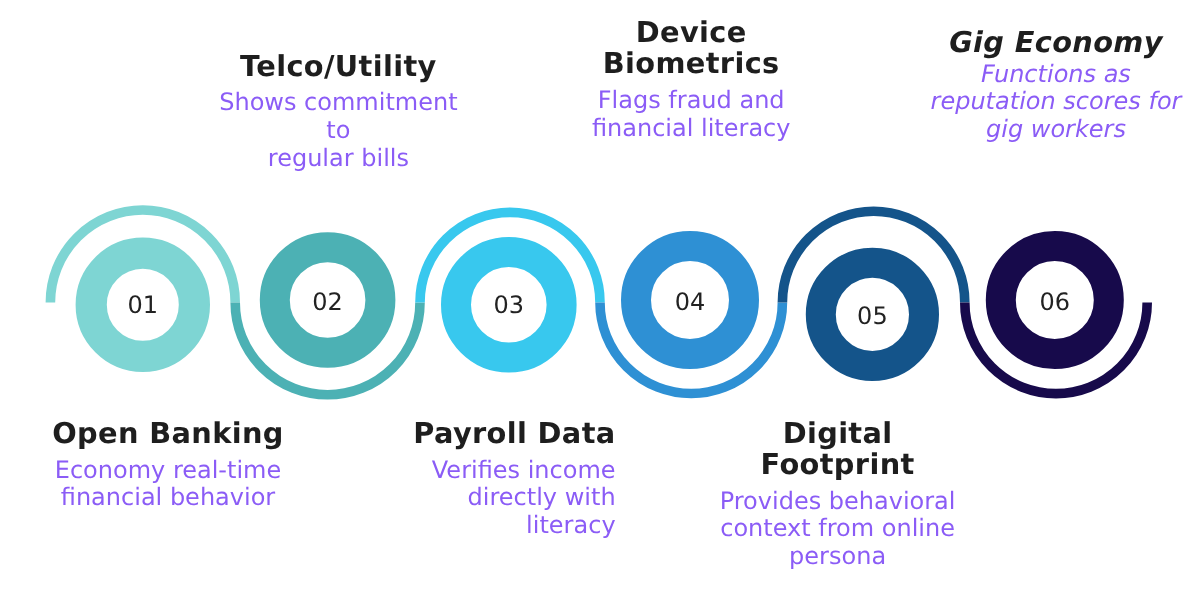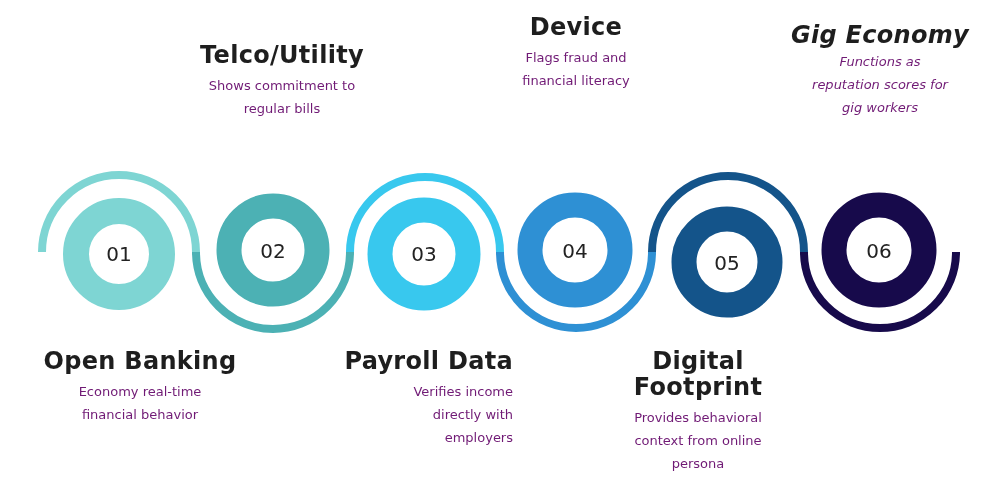--- a/index.html
+++ b/index.html
@@ -1,21 +1,21 @@
 <!DOCTYPE html>
 <html><head>
 <meta charset="utf-8">
 <style>
   html, body { margin:0; padding:0; background:#ffffff; }
   body { width:1000px; height:500px; position:relative; overflow:hidden; font-family:"DejaVu Sans", sans-serif; }
   svg.diagram { position:absolute; left:0; top:0; }
   .ring-num { font-family:"DejaVu Sans", sans-serif; font-size:20px; fill:#222222; }
   .label { position:absolute; text-align:center; color:#1e1e1e; }
   .label .title { font-weight:bold; font-size:24px; line-height:26px; letter-spacing:0.3px; }
-  .label .desc { font-size:13px; line-height:23px; margin-top:6px; color:#701a75; }
+  .label .desc { font-size:20px; line-height:23px; margin-top:6px; color:#8b5cf6; }
   .label.left { text-align:center; }
 </style>
 </head>
 <body>
 
 <svg class="diagram" width="1000" height="500" viewBox="0 0 1000 500">
 
   <path d="M 42 252 A 77 77 0 0 1 196 252" fill="none" stroke="#7ed5d3" stroke-width="8"></path>
   <path d="M 196 252 A 77 77 0 0 0 350 252" fill="none" stroke="#4cb1b4" stroke-width="8"></path>
   <path d="M 350 252 A 75 75 0 0 1 500 252" fill="none" stroke="#38c8ee" stroke-width="8"></path>
@@ -63,27 +63,28 @@
     <div>Shows commitment to</div>
     <div>regular bills</div>
   </div>
 </div>
 
 <div class="label" style="left:333px; top:348px; width:180px;text-align:right;">
   <div class="title">Payroll Data</div>
   <div class="desc">
     <div>Verifies income</div>
     <div>directly with</div>
-    <div>employers</div>
+    <div>literacy</div>
   </div>
 </div>
 
 <div class="label" style="left:476px; top:14px; width:200px;">
   <div class="title">
     <div>Device</div>
+    <div>Biometrics</div>
   </div>
   <div class="desc">
     <div>Flags fraud and</div>
     <div>financial literacy</div>
   </div>
 </div>
 
 <div class="label" style="left:588px; top:348px; width:220px;text-align:center;">
   <div class="title">Digital Footprint</div>
   <div class="desc">

